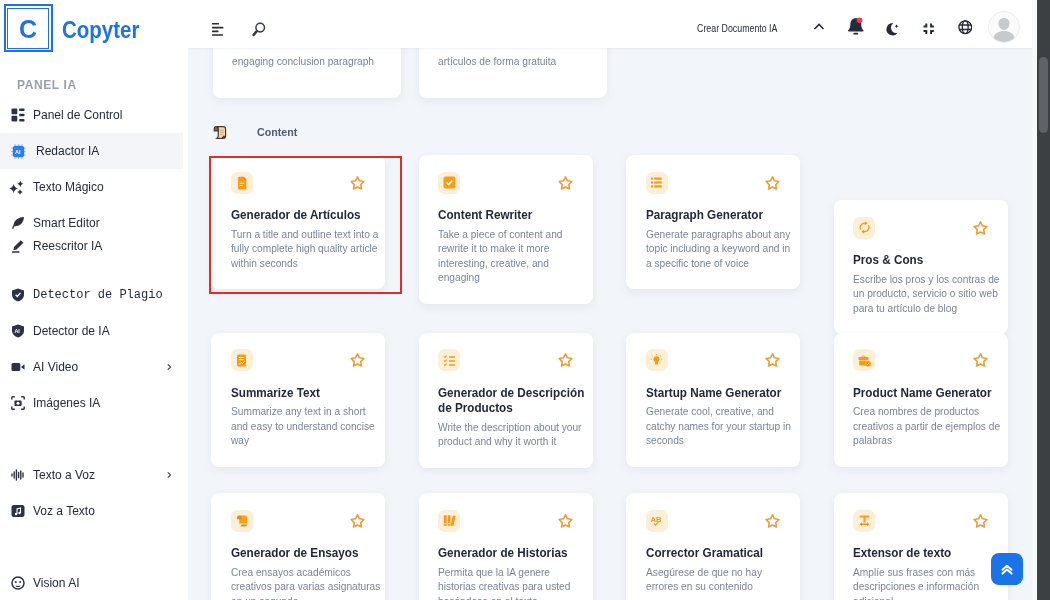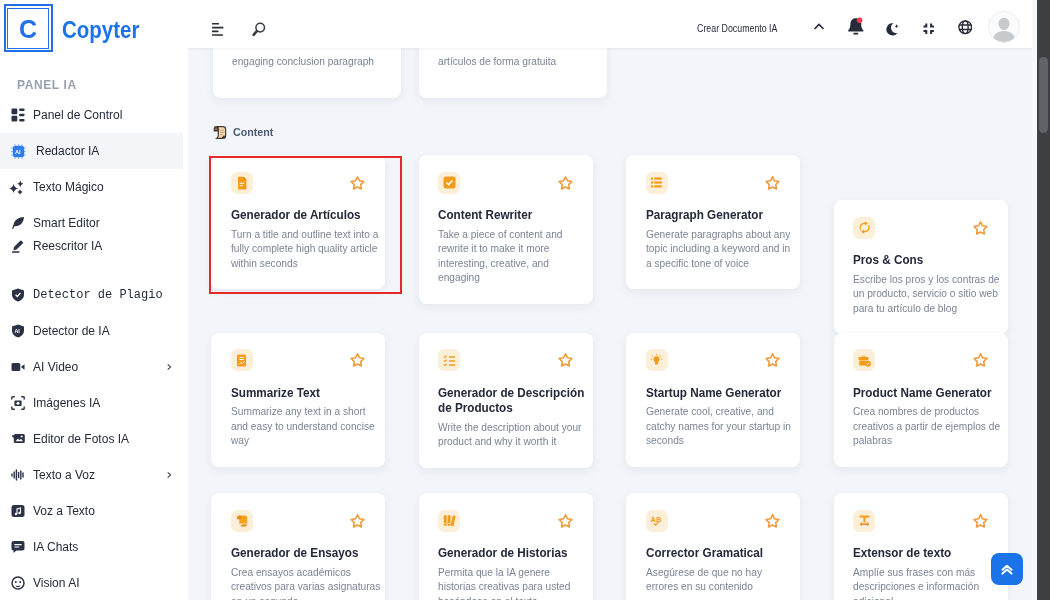--- a/index.html
+++ b/index.html
@@ -27,21 +27,21 @@
 
 
 #content { position:absolute; left:188px; top:48px; width:844px; height:552px; background:#f2f5f9; overflow:hidden; z-index:1; }
 .card { position:absolute; background:#fff; border-radius:8px; box-shadow:0 3px 8px rgba(165,178,196,0.18); width:174px; padding:16.5px 16px 19px 19.5px; }
 .crow { display:flex; justify-content:space-between; align-items:center; height:22px; }
 .ibox { width:22px; height:22px; border-radius:6.5px; background:#fcefd8; display:flex; align-items:center; justify-content:center; }
 .star { width:19px; height:19px; margin-top:1.5px; margin-right:2px; }
 .ct { margin-top:13.5px; font-size:13px; font-weight:bold; color:#23283a; line-height:15.5px; white-space:nowrap; transform:scaleX(0.9); transform-origin:0 0; }
 .cd { margin-top:4px; font-size:11.5px; color:#7b8495; line-height:14.6px; white-space:nowrap; transform:scaleX(0.885); transform-origin:0 0; }
 #redbox { position:absolute; left:20.5px; top:107.5px; width:193.5px; height:138px; border:2.5px solid #e62a2a; z-index:3; }
-#sect { position:absolute; left:25px; top:77.5px; height:13px; display:flex; align-items:center; }
+#sect { position:absolute; left:25px; top:77.5px; height:13px; display:flex; align-items:center;gap:24px; }
 #sect .st { margin-left:6px; font-size:11.5px; font-weight:bold; color:#4e5a72; transform:scaleX(0.93); transform-origin:0 0; }
 
 
 .pcard { position:absolute; top:-52px; height:102px; width:188px; background:#fff; border-radius:8px; box-shadow:0 3px 8px rgba(165,178,196,0.18); }
 .pcard .pt { position:absolute; left:19px; top:58.5px; font-size:11.5px; color:#7b8495; white-space:nowrap; transform:scaleX(0.885); transform-origin:0 0; }
 
 
 #gapstrip { position:absolute; left:1032px; top:0; width:5px; height:600px; background:#f6f8fa; z-index:6; }
 #sbar { position:absolute; left:1037px; top:0; width:13px; height:600px; background:#3c4043; z-index:7; }
 #sbar .thumb { position:absolute; left:2px; top:57px; width:9px; height:76px; background:#5f6368; border-radius:5px; }
@@ -456,32 +456,20 @@
           <path d="M3.8 13.2 H1.6 C1.1 13.2 0.8 12.9 0.8 12.4 V10.6"></path>
         </g>
         <g fill="#2b3245">
           <rect x="3.4" y="4.4" width="7.2" height="5.6" rx="1"></rect>
           <circle cx="7" cy="7.2" r="1.5" fill="#fff"></circle>
         </g>
       </svg>
     <div class="mt">Imágenes IA</div>
   </div>
 
-  <div class="mitem" style="top:421px;">
-    <svg class="mi" viewBox="0 0 14 14">
-        <g fill="#2b3245">
-          <rect x="2.8" y="2" width="11" height="9" rx="1.5"></rect>
-          <path d="M2 5 L5 5" stroke="#2b3245" stroke-width="1.3"></path>
-        </g>
-        <path d="M4.6 9.2 L7 6.4 8.6 8.2 10 6.8 12 9.2 Z" fill="#fff"></path>
-        <circle cx="10.6" cy="4.6" r="1" fill="#fff"></circle>
-        <path d="M1 4 L4.6 4 4.6 7" fill="none" stroke="#2b3245" stroke-width="1.6"></path>
-      </svg>
-    <div class="mt">Editor de Fotos IA</div>
-  </div>
 
   <div class="mitem" style="top:457px;">
     <svg class="mi" viewBox="0 0 14 14">
         <g stroke="#2b3245" stroke-width="1.4" stroke-linecap="round">
           <path d="M1 6 v2 M3.2 4 v6 M5.4 2 v10 M7.6 4.4 v5.2 M9.8 3 v8 M12 5 v4"></path>
         </g>
       </svg>
     <div class="mt">Texto a Voz</div>
     <svg class="chev" viewBox="0 0 10 10">
         <path d="M3.4 1.6 L7 5 3.4 8.4" fill="none" stroke="#3a4152" stroke-width="1.3"></path>
@@ -491,27 +479,20 @@
   <div class="mitem" style="top:493px;">
     <svg class="mi" viewBox="0 0 14 14">
         <rect x="0.5" y="1" width="13" height="12" rx="2.5" fill="#2b3245"></rect>
         <path d="M6 10 V5 L9.5 4 V9" stroke="#fff" stroke-width="1.1" fill="none"></path>
         <circle cx="5" cy="10" r="1.2" fill="#fff"></circle>
         <circle cx="8.5" cy="9" r="1.2" fill="#fff"></circle>
       </svg>
     <div class="mt">Voz a Texto</div>
   </div>
 
-  <div class="mitem" style="top:529px;">
-    <svg class="mi" viewBox="0 0 14 14">
-        <path d="M2.5 1 H11.5 C12.6 1 13.5 1.9 13.5 3 V8.5 C13.5 9.6 12.6 10.5 11.5 10.5 H5.5 L2.5 13 V10.5 C1.4 10.5 0.5 9.6 0.5 8.5 V3 C0.5 1.9 1.4 1 2.5 1 Z" fill="#2b3245"></path>
-        <path d="M3.4 4.6 h7.2 M3.4 7 h4.8" stroke="#fff" stroke-width="1.1"></path>
-      </svg>
-    <div class="mt">IA Chats</div>
-  </div>
 
   <div class="mitem" style="top:565px;">
     <svg class="mi" viewBox="0 0 14 14">
         <circle cx="7" cy="7" r="6" fill="none" stroke="#2b3245" stroke-width="1.5"></circle>
         <g fill="#2b3245">
           <circle cx="4.8" cy="6" r="1"></circle>
           <circle cx="9.2" cy="6" r="1"></circle>
           <path d="M4.5 9 C5.5 10.2 8.5 10.2 9.5 9 L9 10.4 C8 11.3 6 11.3 5 10.4 Z"></path>
         </g>
       </svg>

